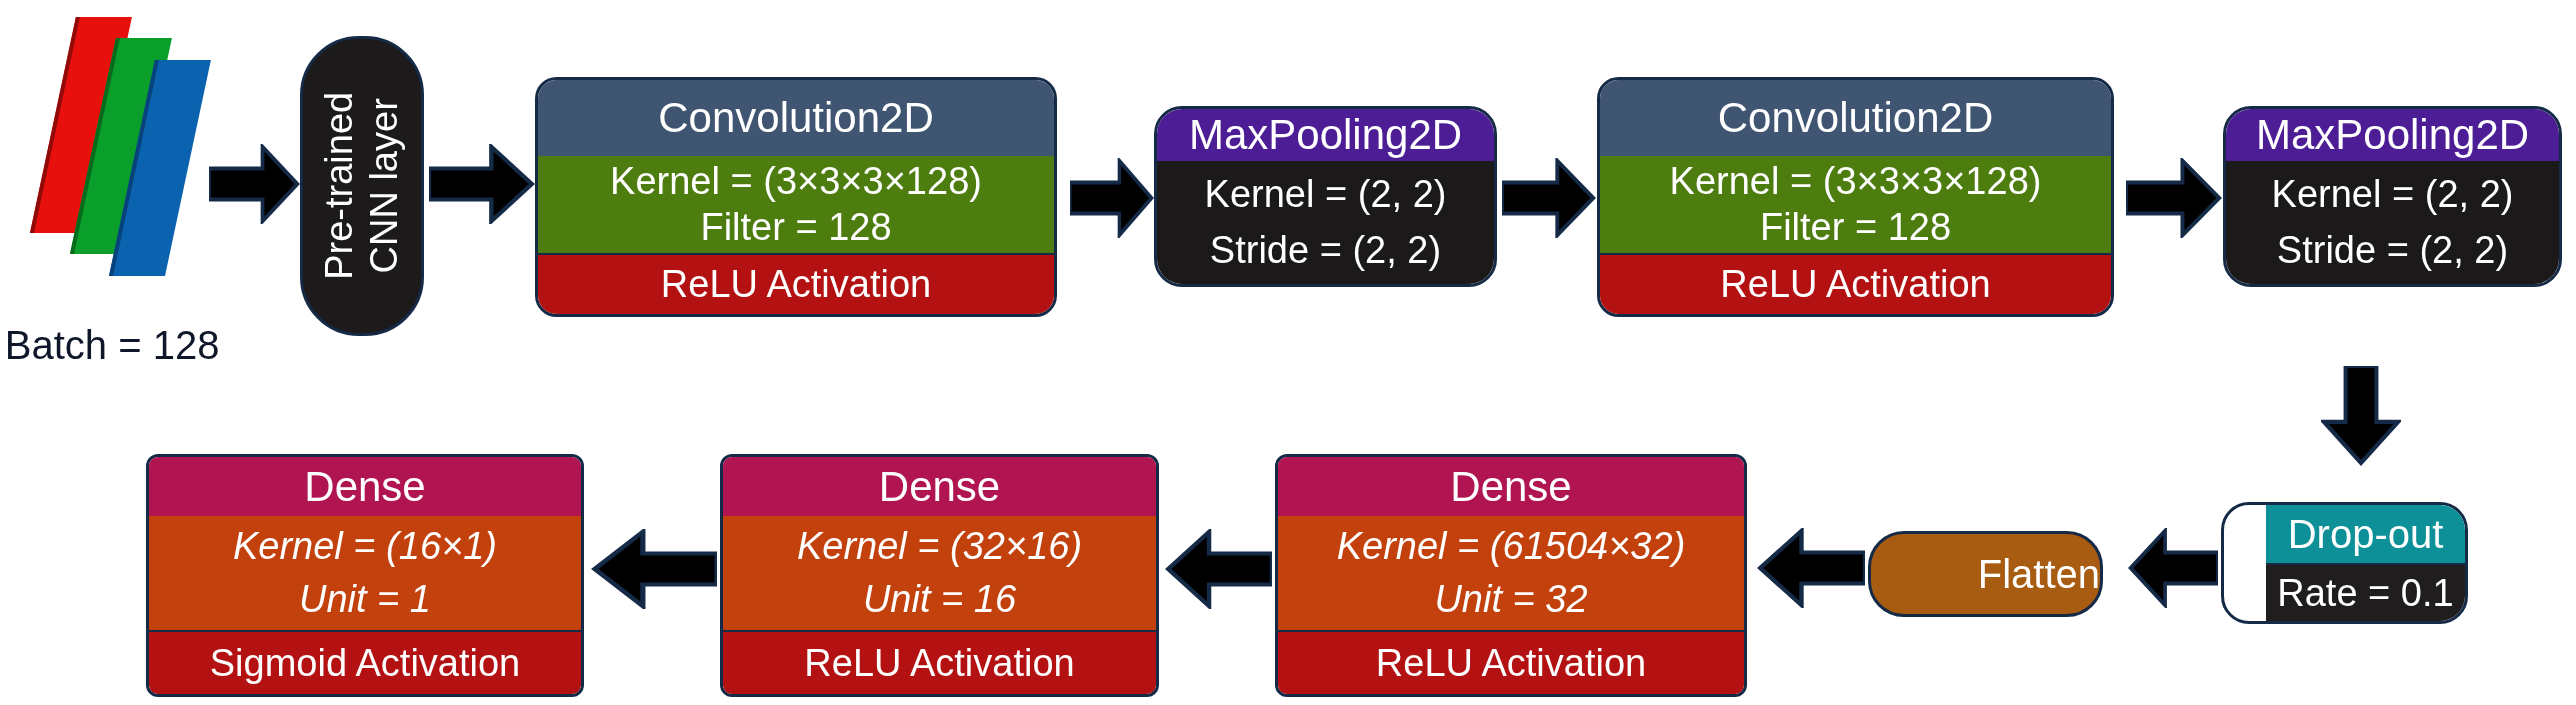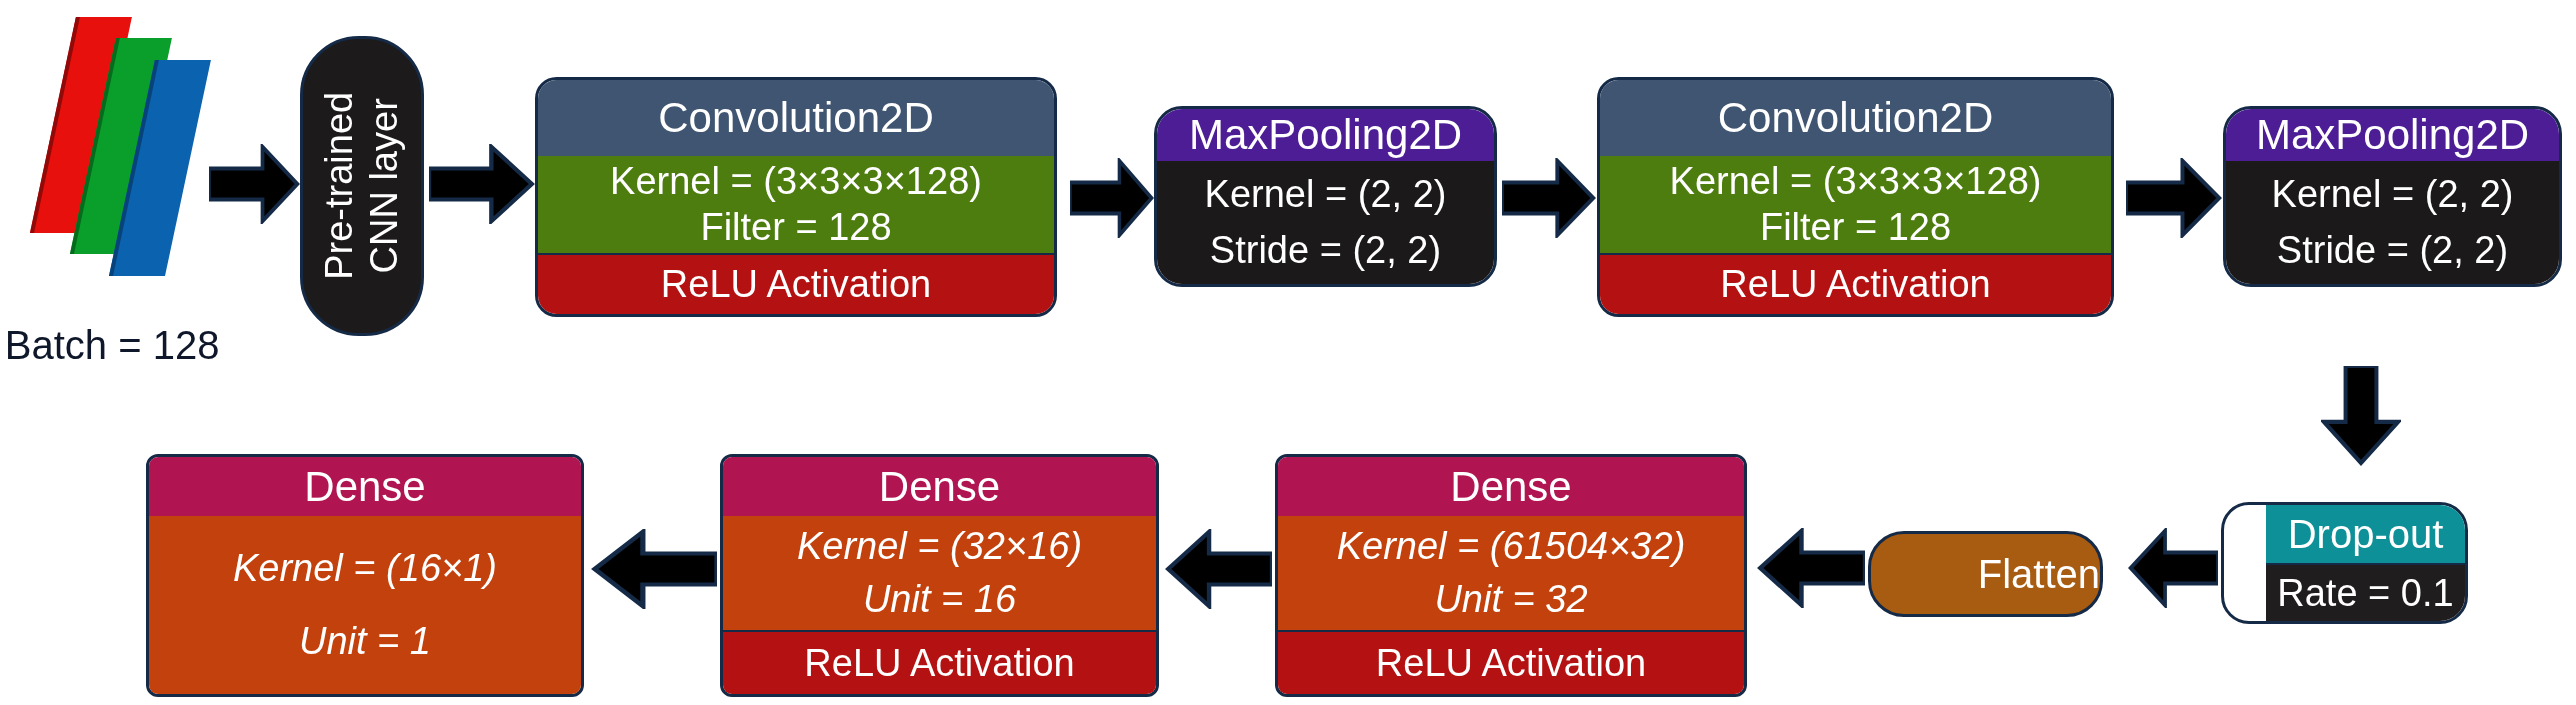--- a/index.html
+++ b/index.html
@@ -169,16 +169,17 @@
   <svg class="arrow" style="left:591px;top:529px" width="126" height="80" viewBox="0 0 170 140" preserveAspectRatio="none">
       <polygon points="170,43 70,43 70,5 5,70 70,135 70,97 170,97" fill="#000" stroke="#152a47" stroke-width="7"></polygon>
     </svg>
 
   <div class="node dense" style="left:146px;top:454px;width:438px;height:243px;">
     <div class="band hdr hdr-txt">Dense</div>
     <div class="band-col bdy split">
       <div class="body-txt">Kernel = (16×1)</div>
       <div class="body-txt">Unit = 1</div>
     </div>
+    <div class="band ftr split body-txt">Sigmoid Activation</div>
   </div>
 
 </div>
 
 
 </body></html>

